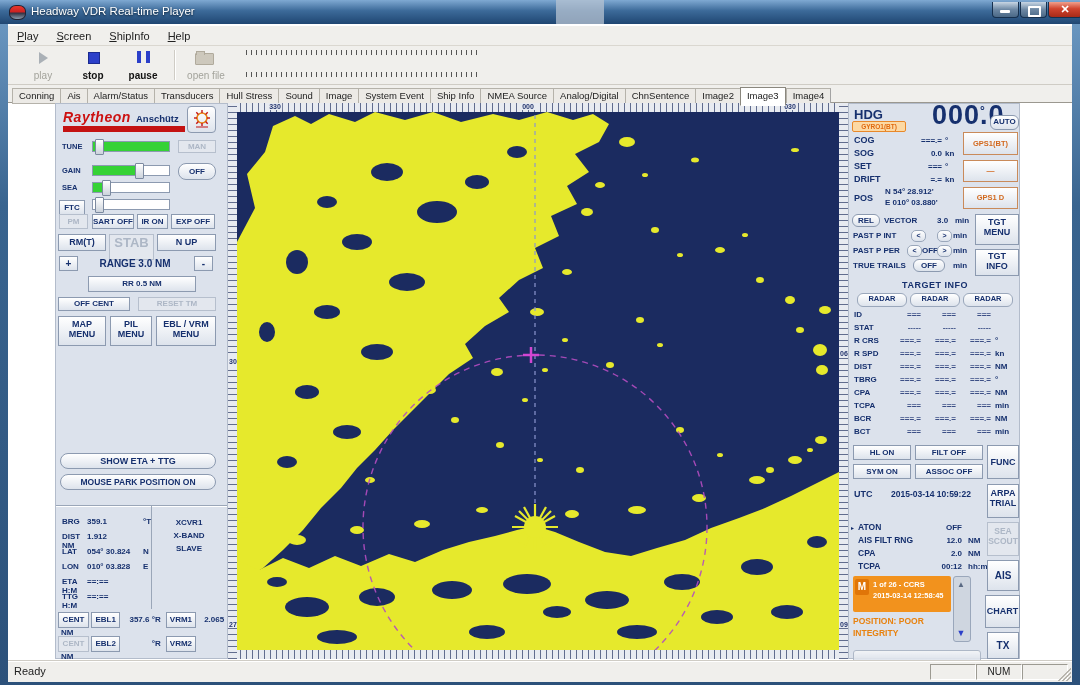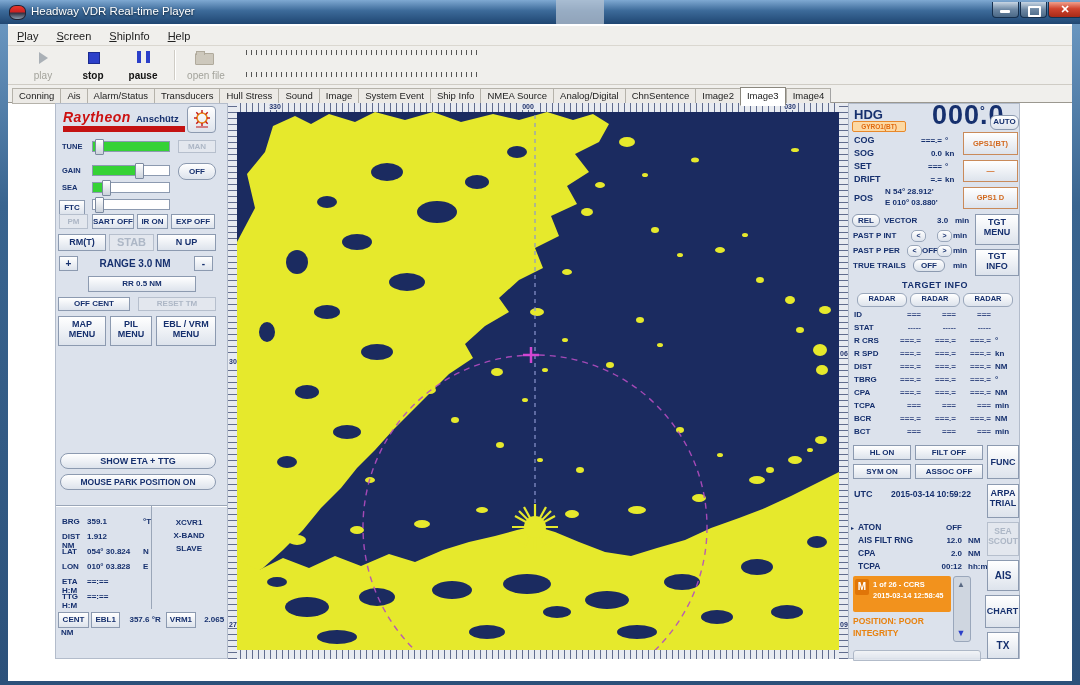--- a/index.html
+++ b/index.html
@@ -257,21 +257,21 @@
     <div class="btn abs dis" style="left:122px;top:36px;width:38px;height:13px;line-height:11px">MAN</div>
     <div class="btn abs" style="left:122px;top:59px;width:38px;height:17px;line-height:15px;border-radius:8px">OFF</div>
     <div class="btn abs" style="left:3px;top:96px;width:26px;height:15px;line-height:13px">FTC</div>
 
     <div class="btn abs dis" style="left:3px;top:110px;width:29px;height:15px;line-height:13px">PM</div>
     <div class="btn abs" style="left:36px;top:110px;width:42px;height:15px;line-height:13px">SART OFF</div>
     <div class="btn abs" style="left:81px;top:110px;width:31px;height:15px;line-height:13px">IR ON</div>
     <div class="btn abs" style="left:115px;top:110px;width:44px;height:15px;line-height:13px">EXP OFF</div>
 
     <div class="btn abs" style="left:2px;top:130px;width:48px;height:17px;line-height:15px;font-size:9px">RM(T)</div>
-    <div class="btn abs dis" style="left:53px;top:130px;width:45px;height:17px;line-height:15px;font-size:11px">STAB</div>
+    <div class="btn abs dis" style="left:53px;top:130px;width:45px;height:26px;line-height:15px;font-size:13px">STAB</div>
     <div class="btn abs" style="left:101px;top:130px;width:59px;height:17px;line-height:15px;font-size:9px">N UP</div>
 
     <div class="btn abs" style="left:3px;top:152px;width:19px;height:15px;line-height:13px;font-size:10px">+</div>
     <div class="abs lbl" style="left:26px;top:154px;width:106px;text-align:center;font-size:10px">RANGE 3.0 NM</div>
     <div class="btn abs" style="left:138px;top:152px;width:19px;height:15px;line-height:13px;font-size:10px">-</div>
 
     <div class="btn abs" style="left:32px;top:172px;width:108px;height:16px;line-height:14px">RR 0.5 NM</div>
     <div class="btn abs" style="left:2px;top:193px;width:72px;height:14px;line-height:12px">OFF CENT</div>
     <div class="btn abs dis" style="left:82px;top:193px;width:78px;height:14px;line-height:12px">RESET TM</div>
 
@@ -301,20 +301,29 @@
         <div class="xcvr-line">SLAVE</div>
       </div>
 
     <div class="ebl-row" style="top:508px">
       <span class="btn" style="width:31px">CENT</span>
       <span class="btn" style="width:29px">EBL1</span>
       <span class="ebl-val" style="width:27px">357.6</span>
       <span class="ebl-unit" style="width:12px">°R</span>
       <span class="btn" style="width:30px">VRM1</span>
       <span class="ebl-val" style="width:26px">2.065</span>
+      <span class="ebl-unit" style="padding-left:3px">NM</span>
+    </div>
+    <div class="ebl-row" style="top:532px">
+      <span class="btn dis" style="width:31px">CENT</span>
+      <span class="btn" style="width:29px">EBL2</span>
+      <span class="ebl-val" style="width:27px"></span>
+      <span class="ebl-unit" style="width:12px">°R</span>
+      <span class="btn" style="width:30px">VRM2</span>
+      <span class="ebl-val" style="width:26px"></span>
       <span class="ebl-unit" style="padding-left:3px">NM</span>
     </div>
   </div>
 
   <div id="scale-top" class="scale hticks" style="left:228px;top:103px;width:620px;height:9px">
       <span class="bearing-label" style="left: 47px;">330</span>
       <span class="bearing-label" style="left: 300px;">000</span>
       <span class="bearing-label" style="left: 562px;">030</span>
     </div>
   <div id="scale-bottom" class="scale hticks" style="left:228px;top:650px;width:620px;height:9px"></div>
@@ -539,13 +548,20 @@
     </div>
 
     <div id="sea-btn" class="btn abs two dis">SEA
 SCOUT</div>
     <div id="ais-btn" class="btn abs">AIS</div>
     <div id="chart-btn" class="btn abs">CHART</div>
     <div id="tx-btn" class="btn abs">TX</div>
     <div id="clipped-row"></div>
   </div>
 
+  <div id="statusbar">
+    <div id="status-text">Ready</div>
+    <div class="scell" style="left:922px;width:44px"></div>
+    <div class="scell" style="left:968px;width:44px">NUM</div>
+    <div class="scell" style="left:1014px;width:44px"></div>
+    <div id="grip"></div>
+  </div>
 </div>
 
 </body></html>

